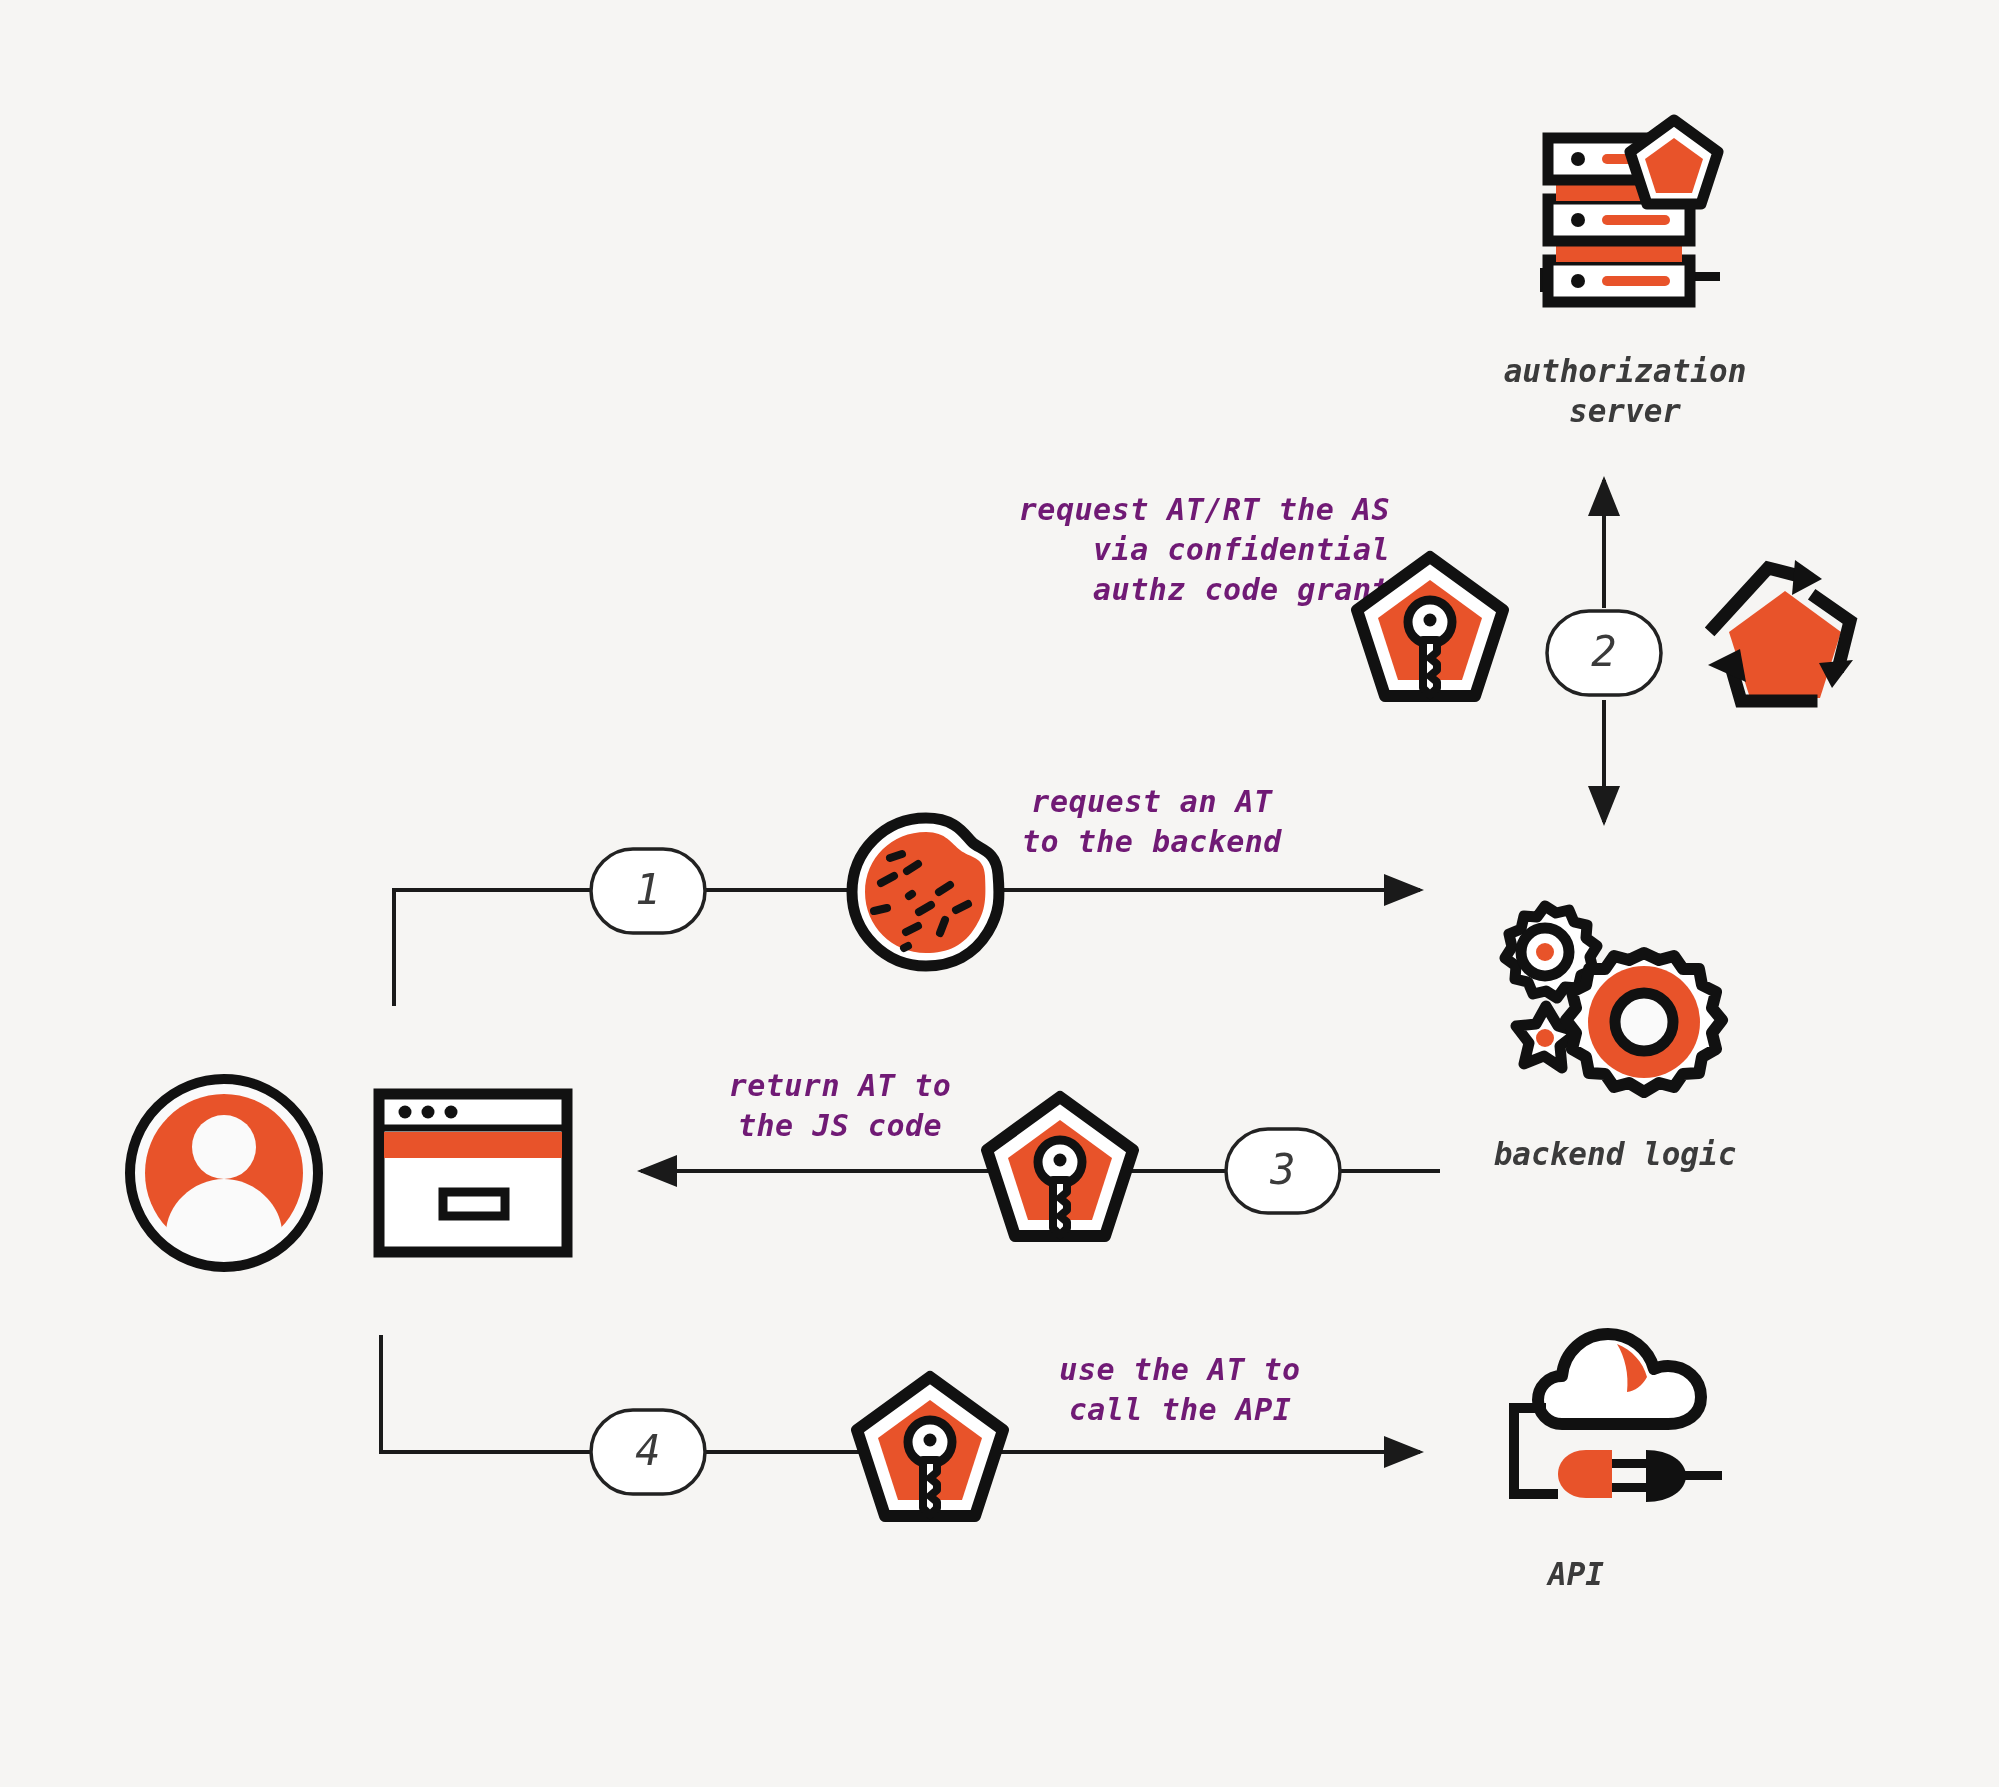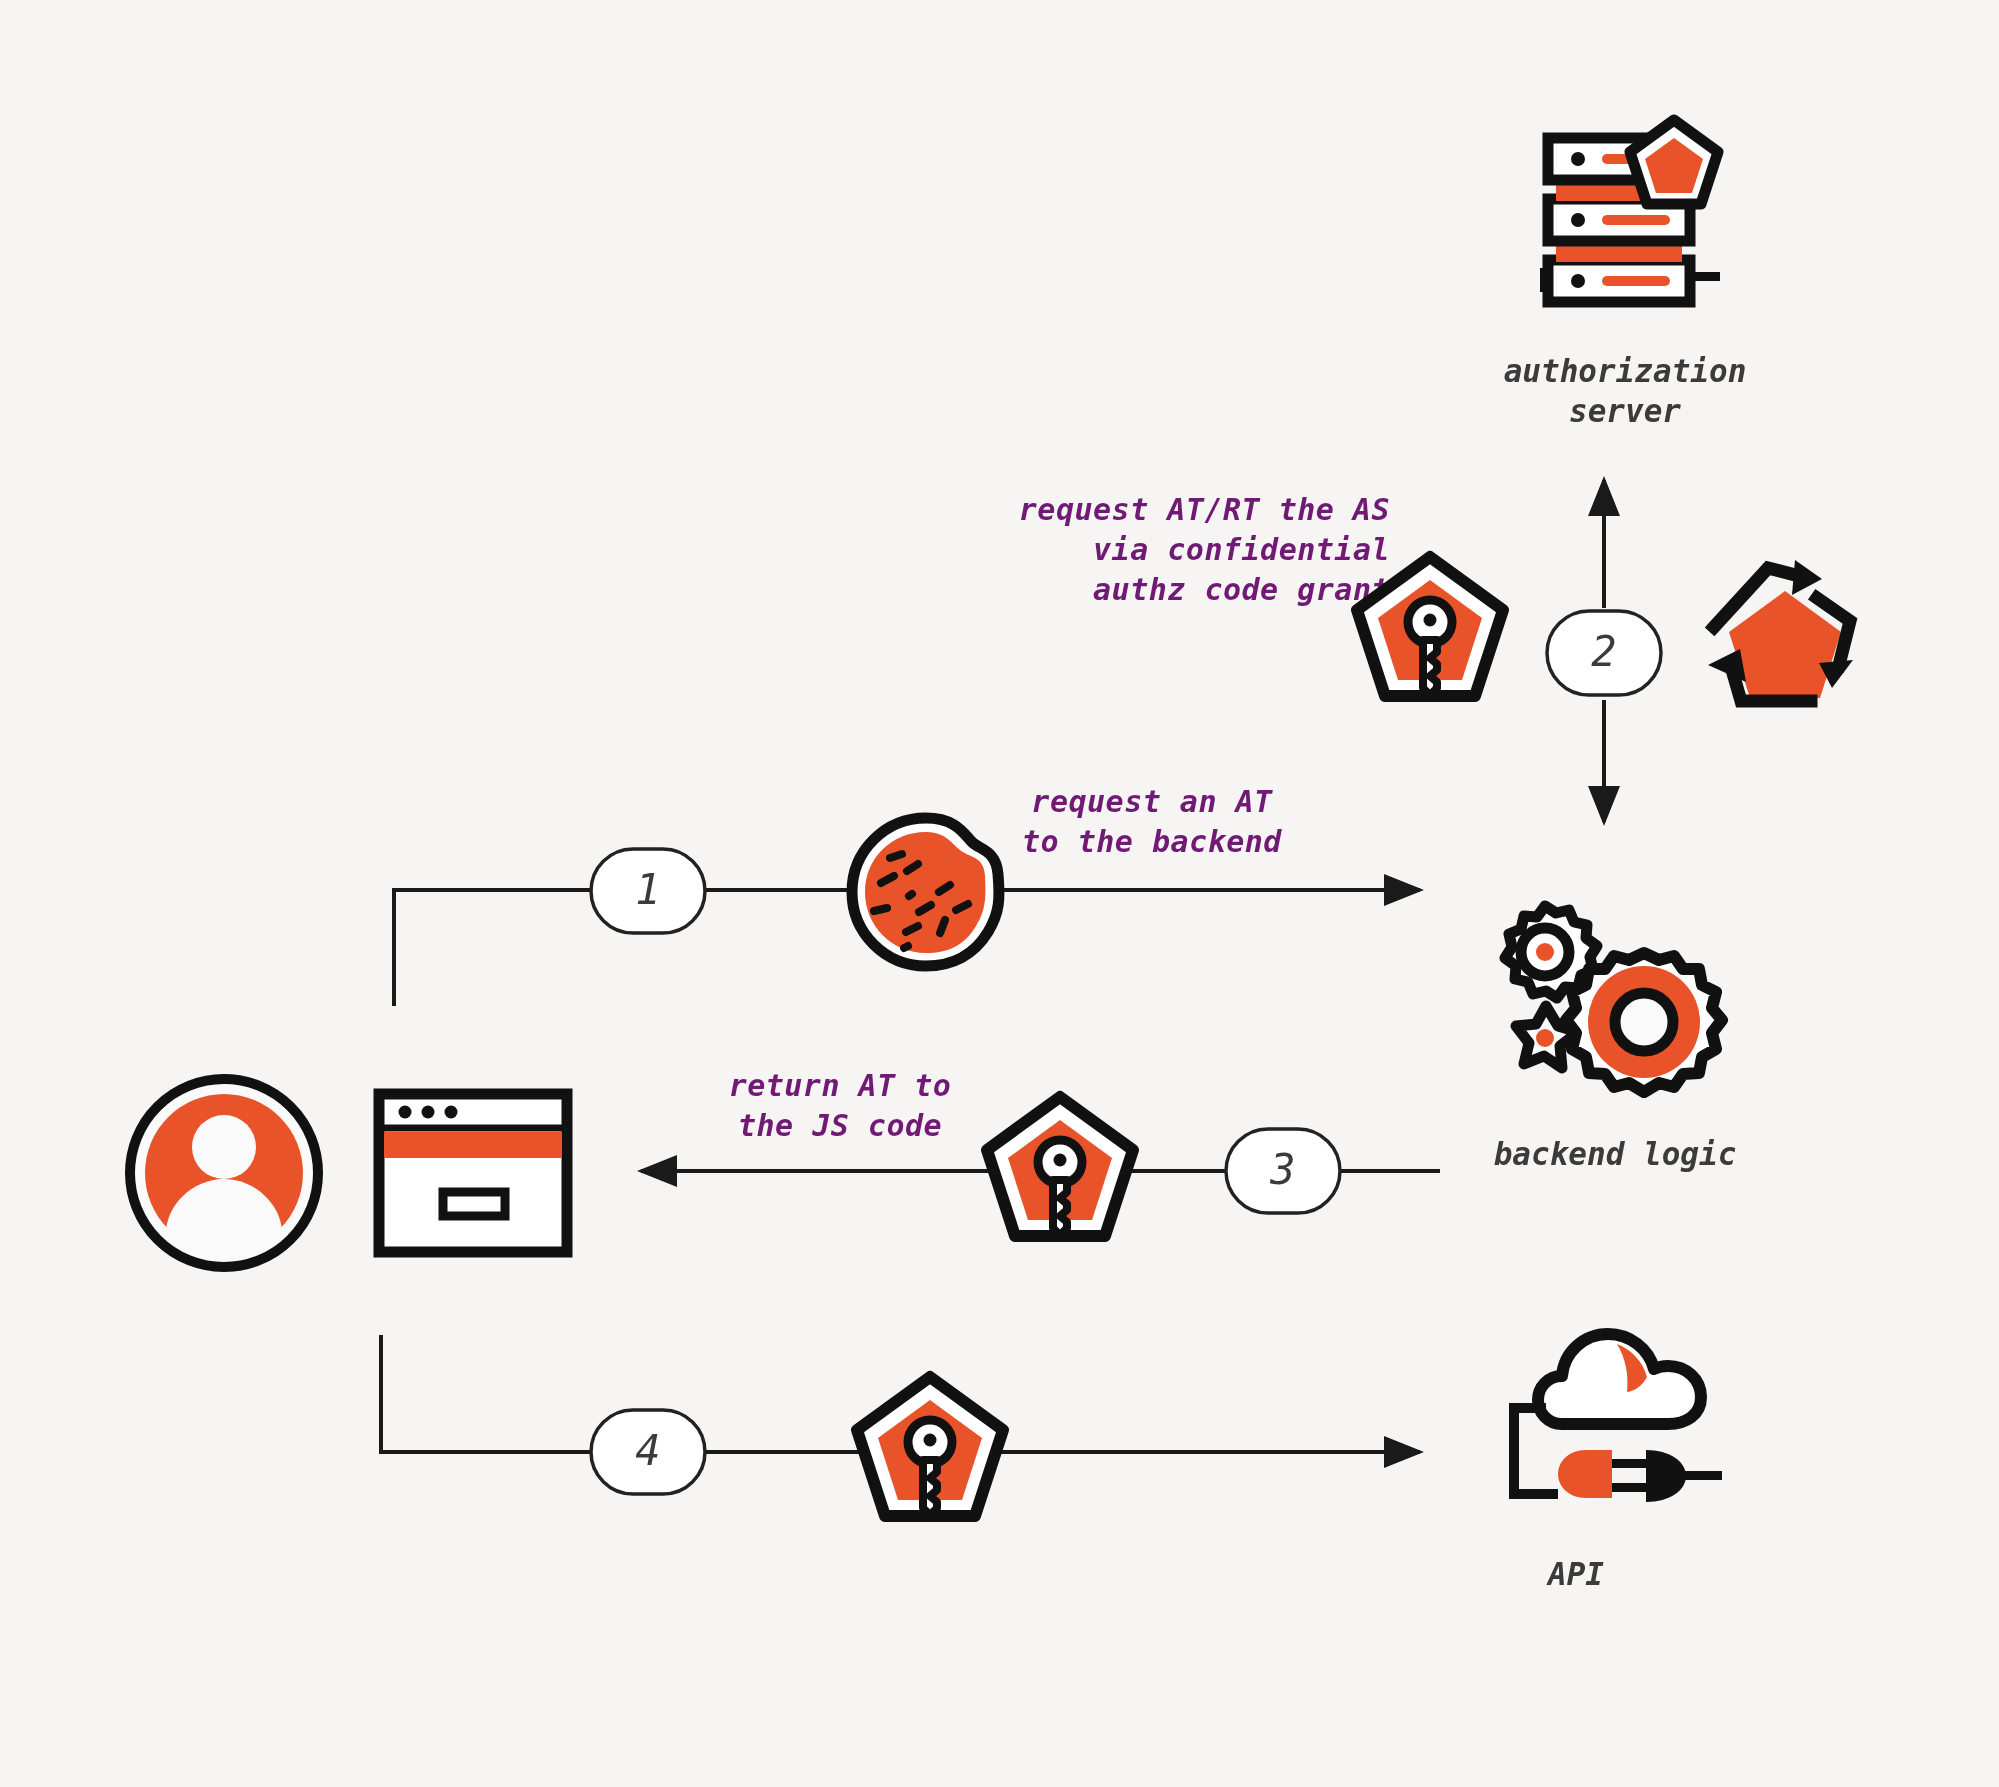--- a/index.html
+++ b/index.html
@@ -273,20 +273,22 @@
       <path d="M80,7 L153,60 L125,146 L35,146 L7,60 Z" fill="#fff" stroke="#111" stroke-width="12" stroke-linejoin="round"></path>
       <path d="M80,30 L132,68 L112,130 L48,130 L28,68 Z" fill="#e8532a"></path>
       <g transform="translate(80,52)">
         <circle cx="0" cy="20" r="22" fill="#fff" stroke="#111" stroke-width="9"></circle>
         <circle cx="0" cy="18" r="6.5" fill="#111"></circle>
         <path d="M-7,38 L-7,86 L0,93 L7,86 L7,80 L0,74 L7,68 L7,62 L0,56 L7,50 L7,38 Z" fill="#fff" stroke="#111" stroke-width="8" stroke-linejoin="round"></path>
       </g>
     </svg>
   </div>
 
+  <div class="abs label center" style="left:1030px;top:1350px;width:300px;">use the AT to
+call the API</div>
 
   <div class="abs" style="left:1480px;top:1328px;width:250px;height:215px;">
     <svg width="250" height="215" viewBox="0 0 250 215">
 
       <path d="M82,96 C68,96 58,85 58,72 C58,59 68,48 82,48
                C84,24 104,6 128,6 C150,6 169,21 174,41
                C178,39 183,38 188,38 C206,38 221,51 221,69
                C221,87 206,96 188,96 Z" fill="#fff" stroke="#111" stroke-width="12" stroke-linejoin="round"></path>
       <path d="M137,16 C152,22 163,34 167,49 C162,58 155,63 147,64
                C149,46 145,29 137,16 Z" fill="#e8532a"></path>

